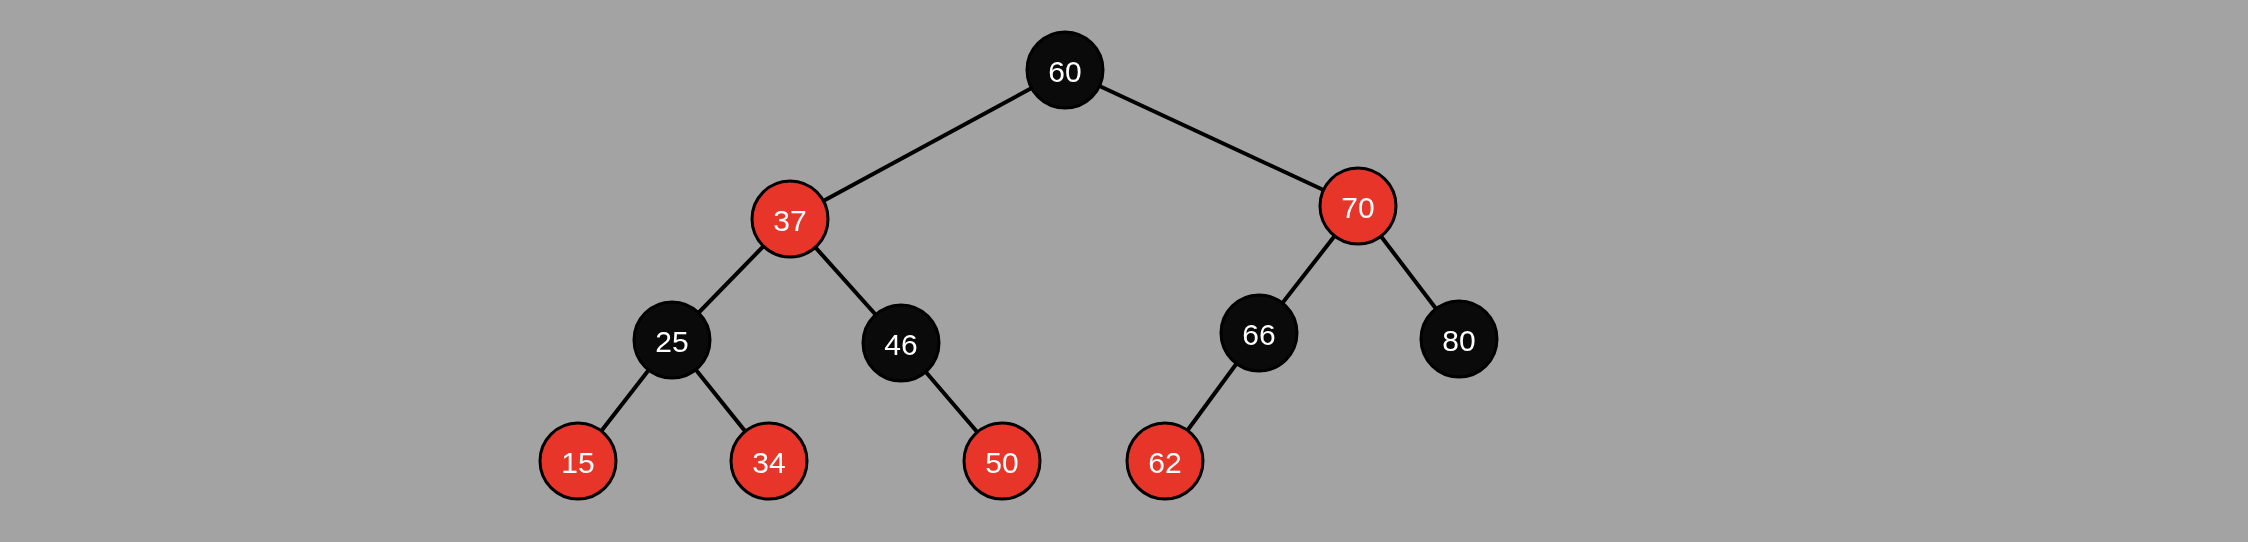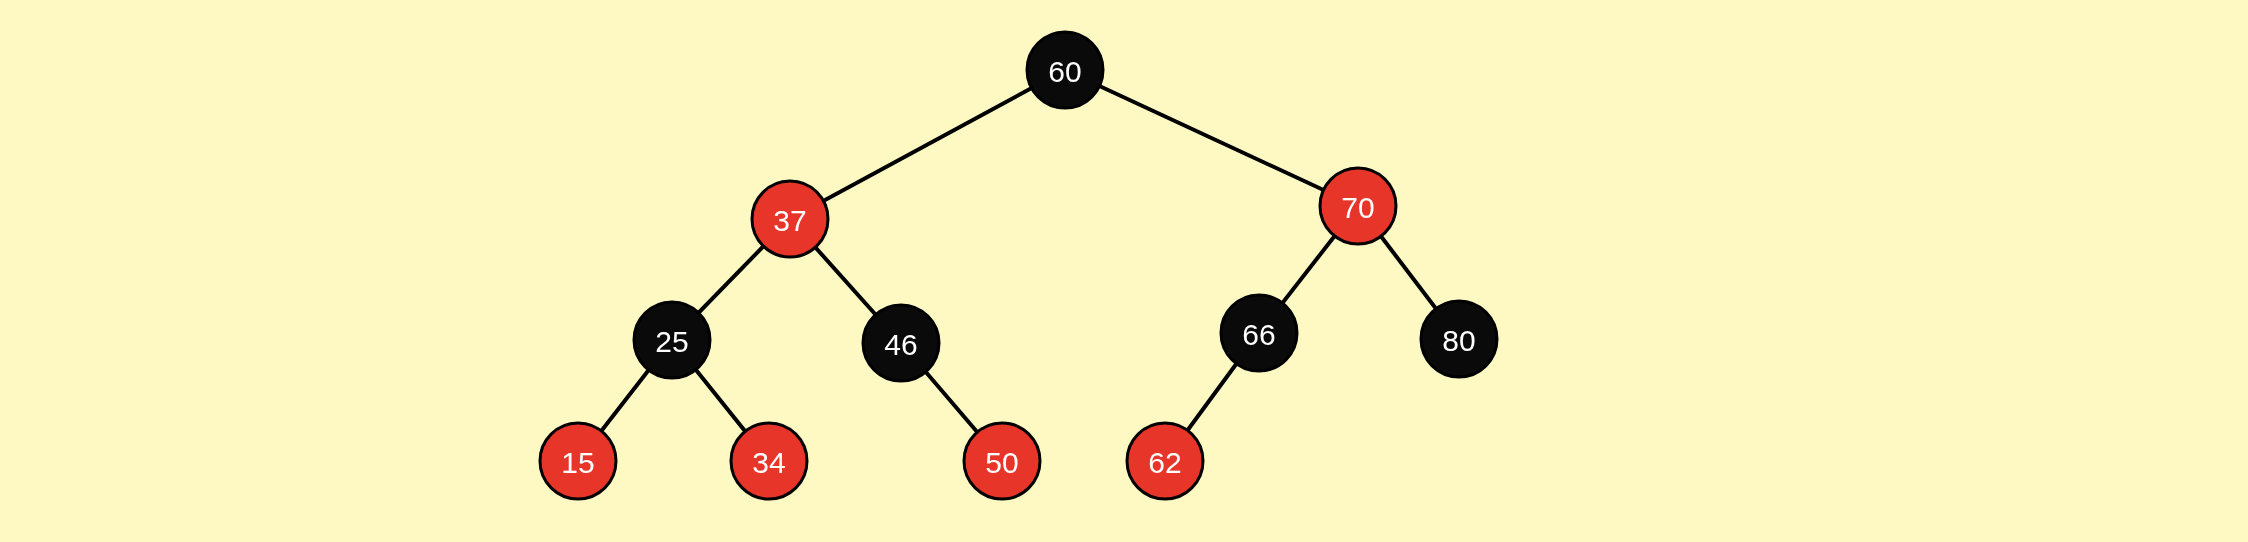--- a/index.html
+++ b/index.html
@@ -8,21 +8,21 @@
     padding: 0;
     background: #ffffff;
   }
   body {
     font-family: "Liberation Sans", sans-serif;
   }
   #tree-canvas {
     position: relative;
     width: 2248px;
     height: 542px;
-    background: #fef9c3;
+    background: #a3a3a3;
     overflow: hidden;
   }
   #tree-svg {
     position: absolute;
     left: 0;
     top: 0;
     width: 2248px;
     height: 542px;
     display: block;
   }

